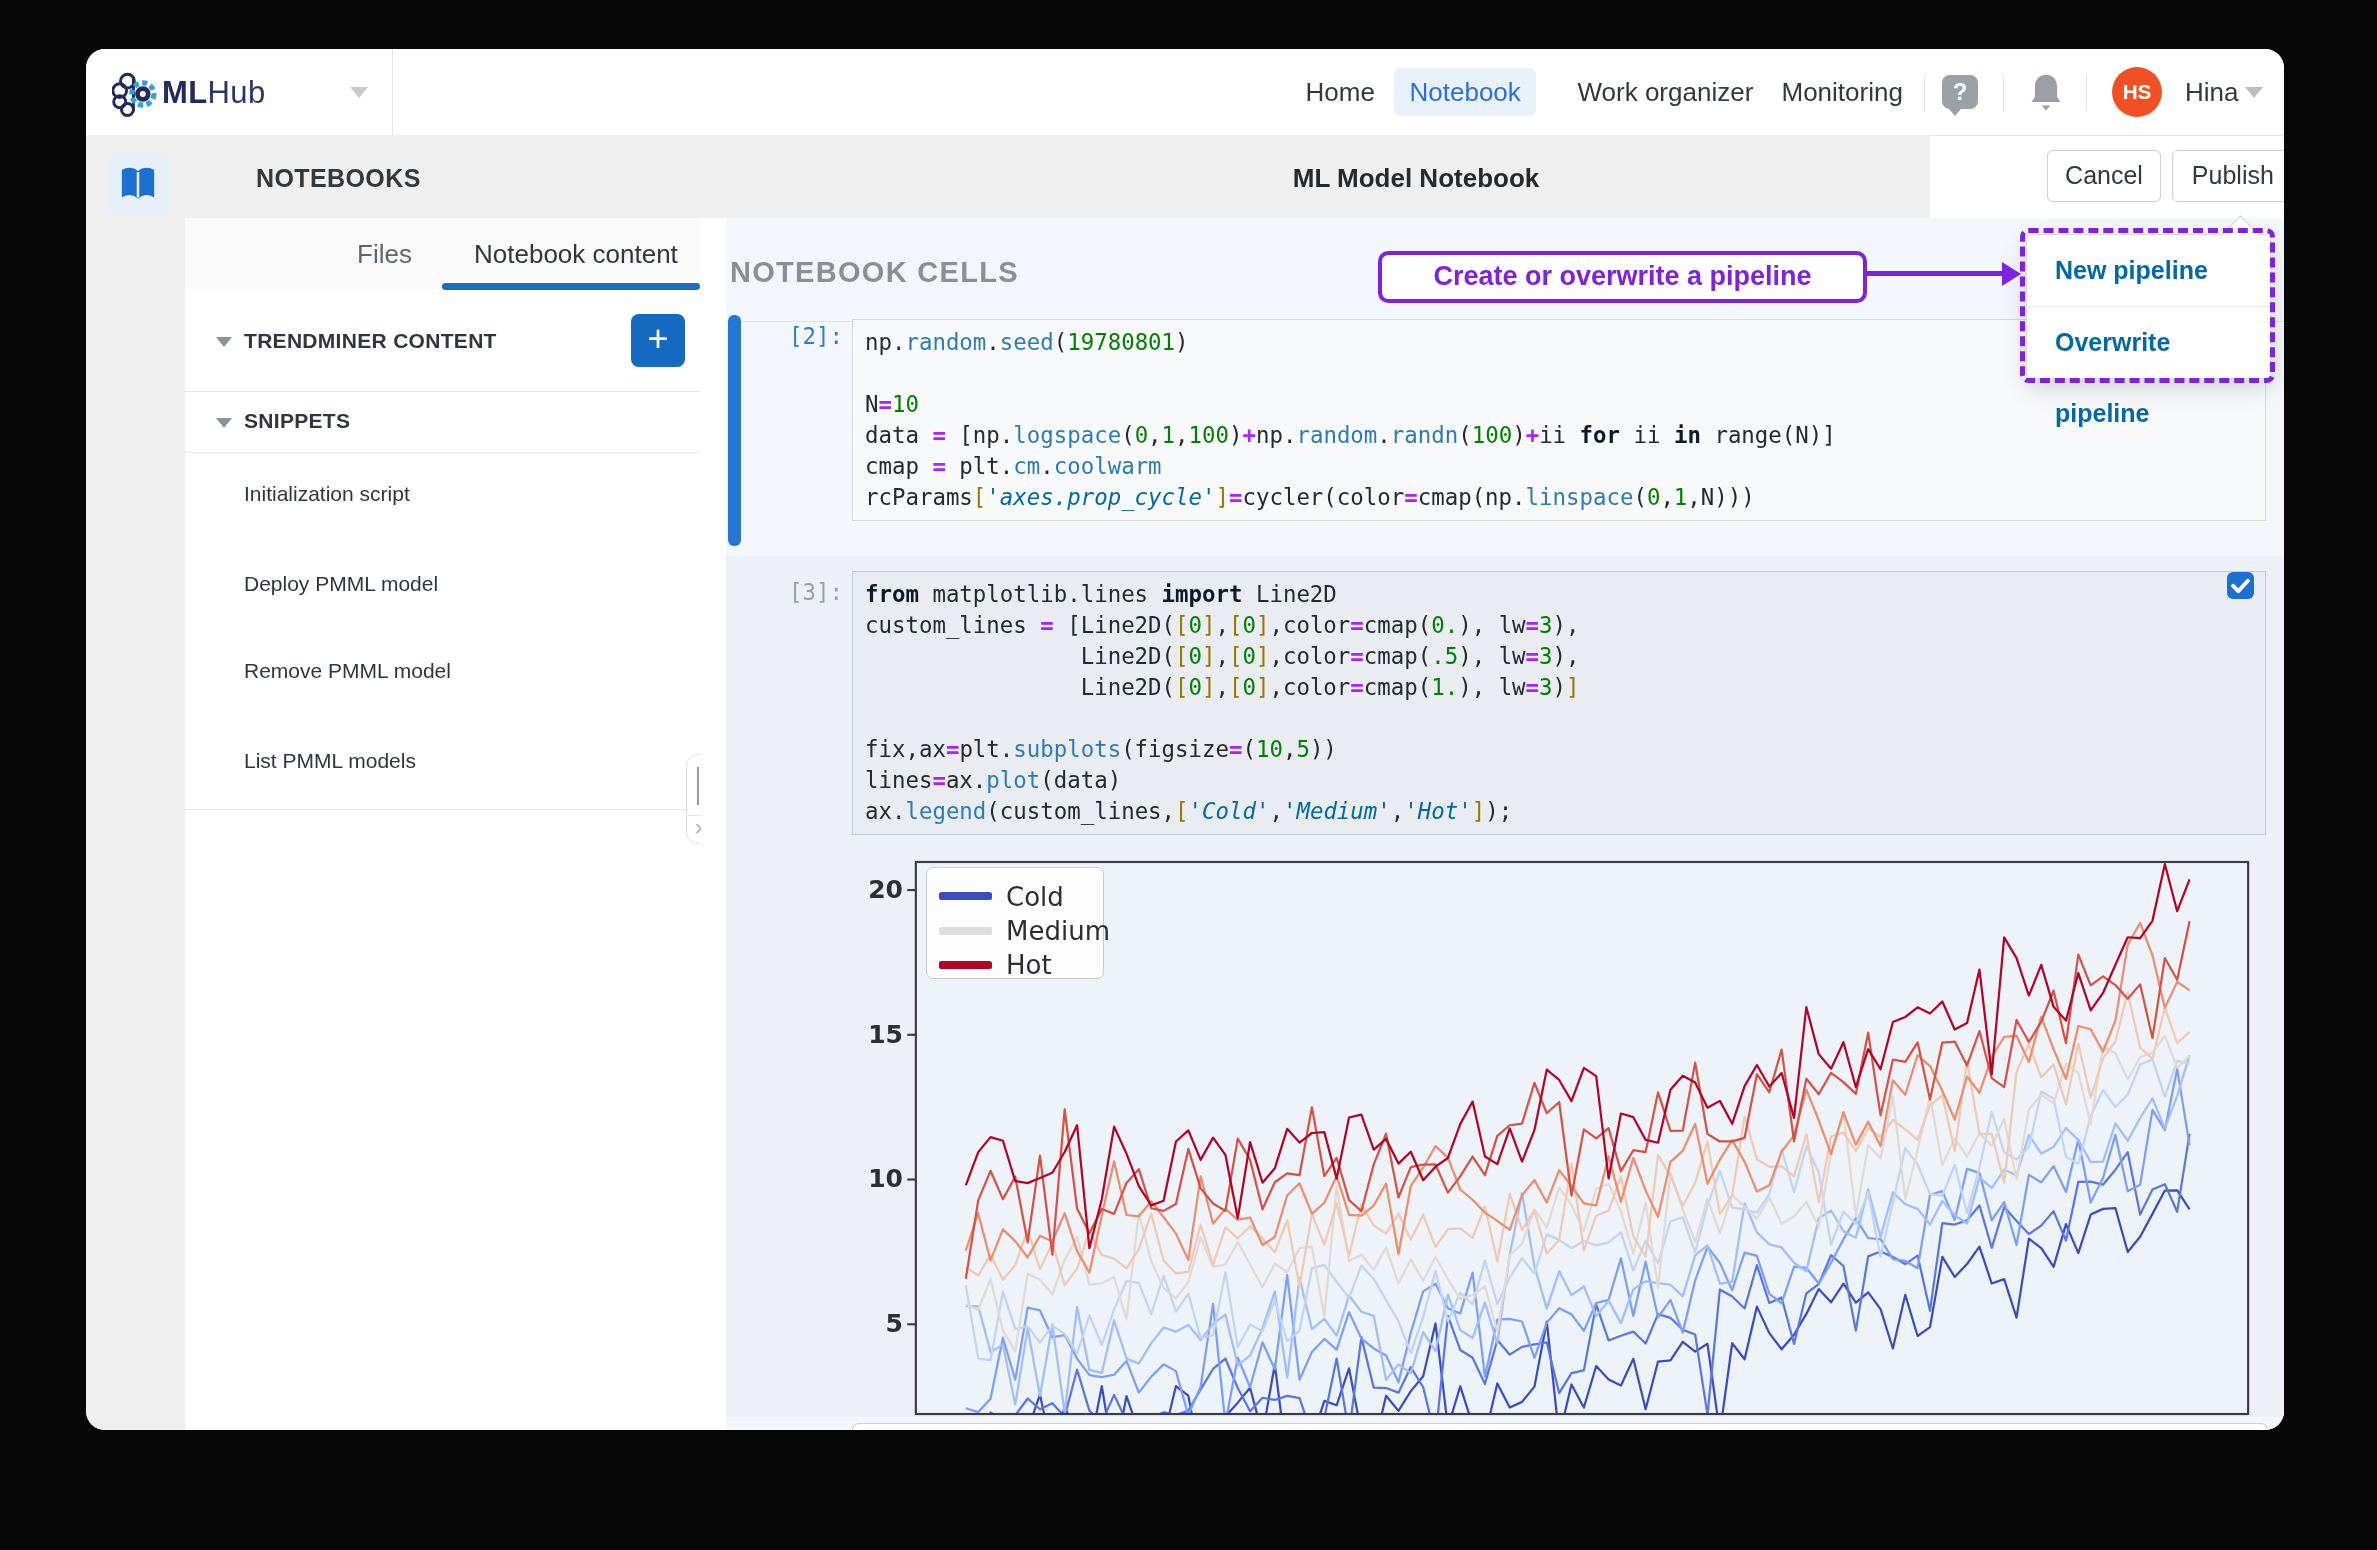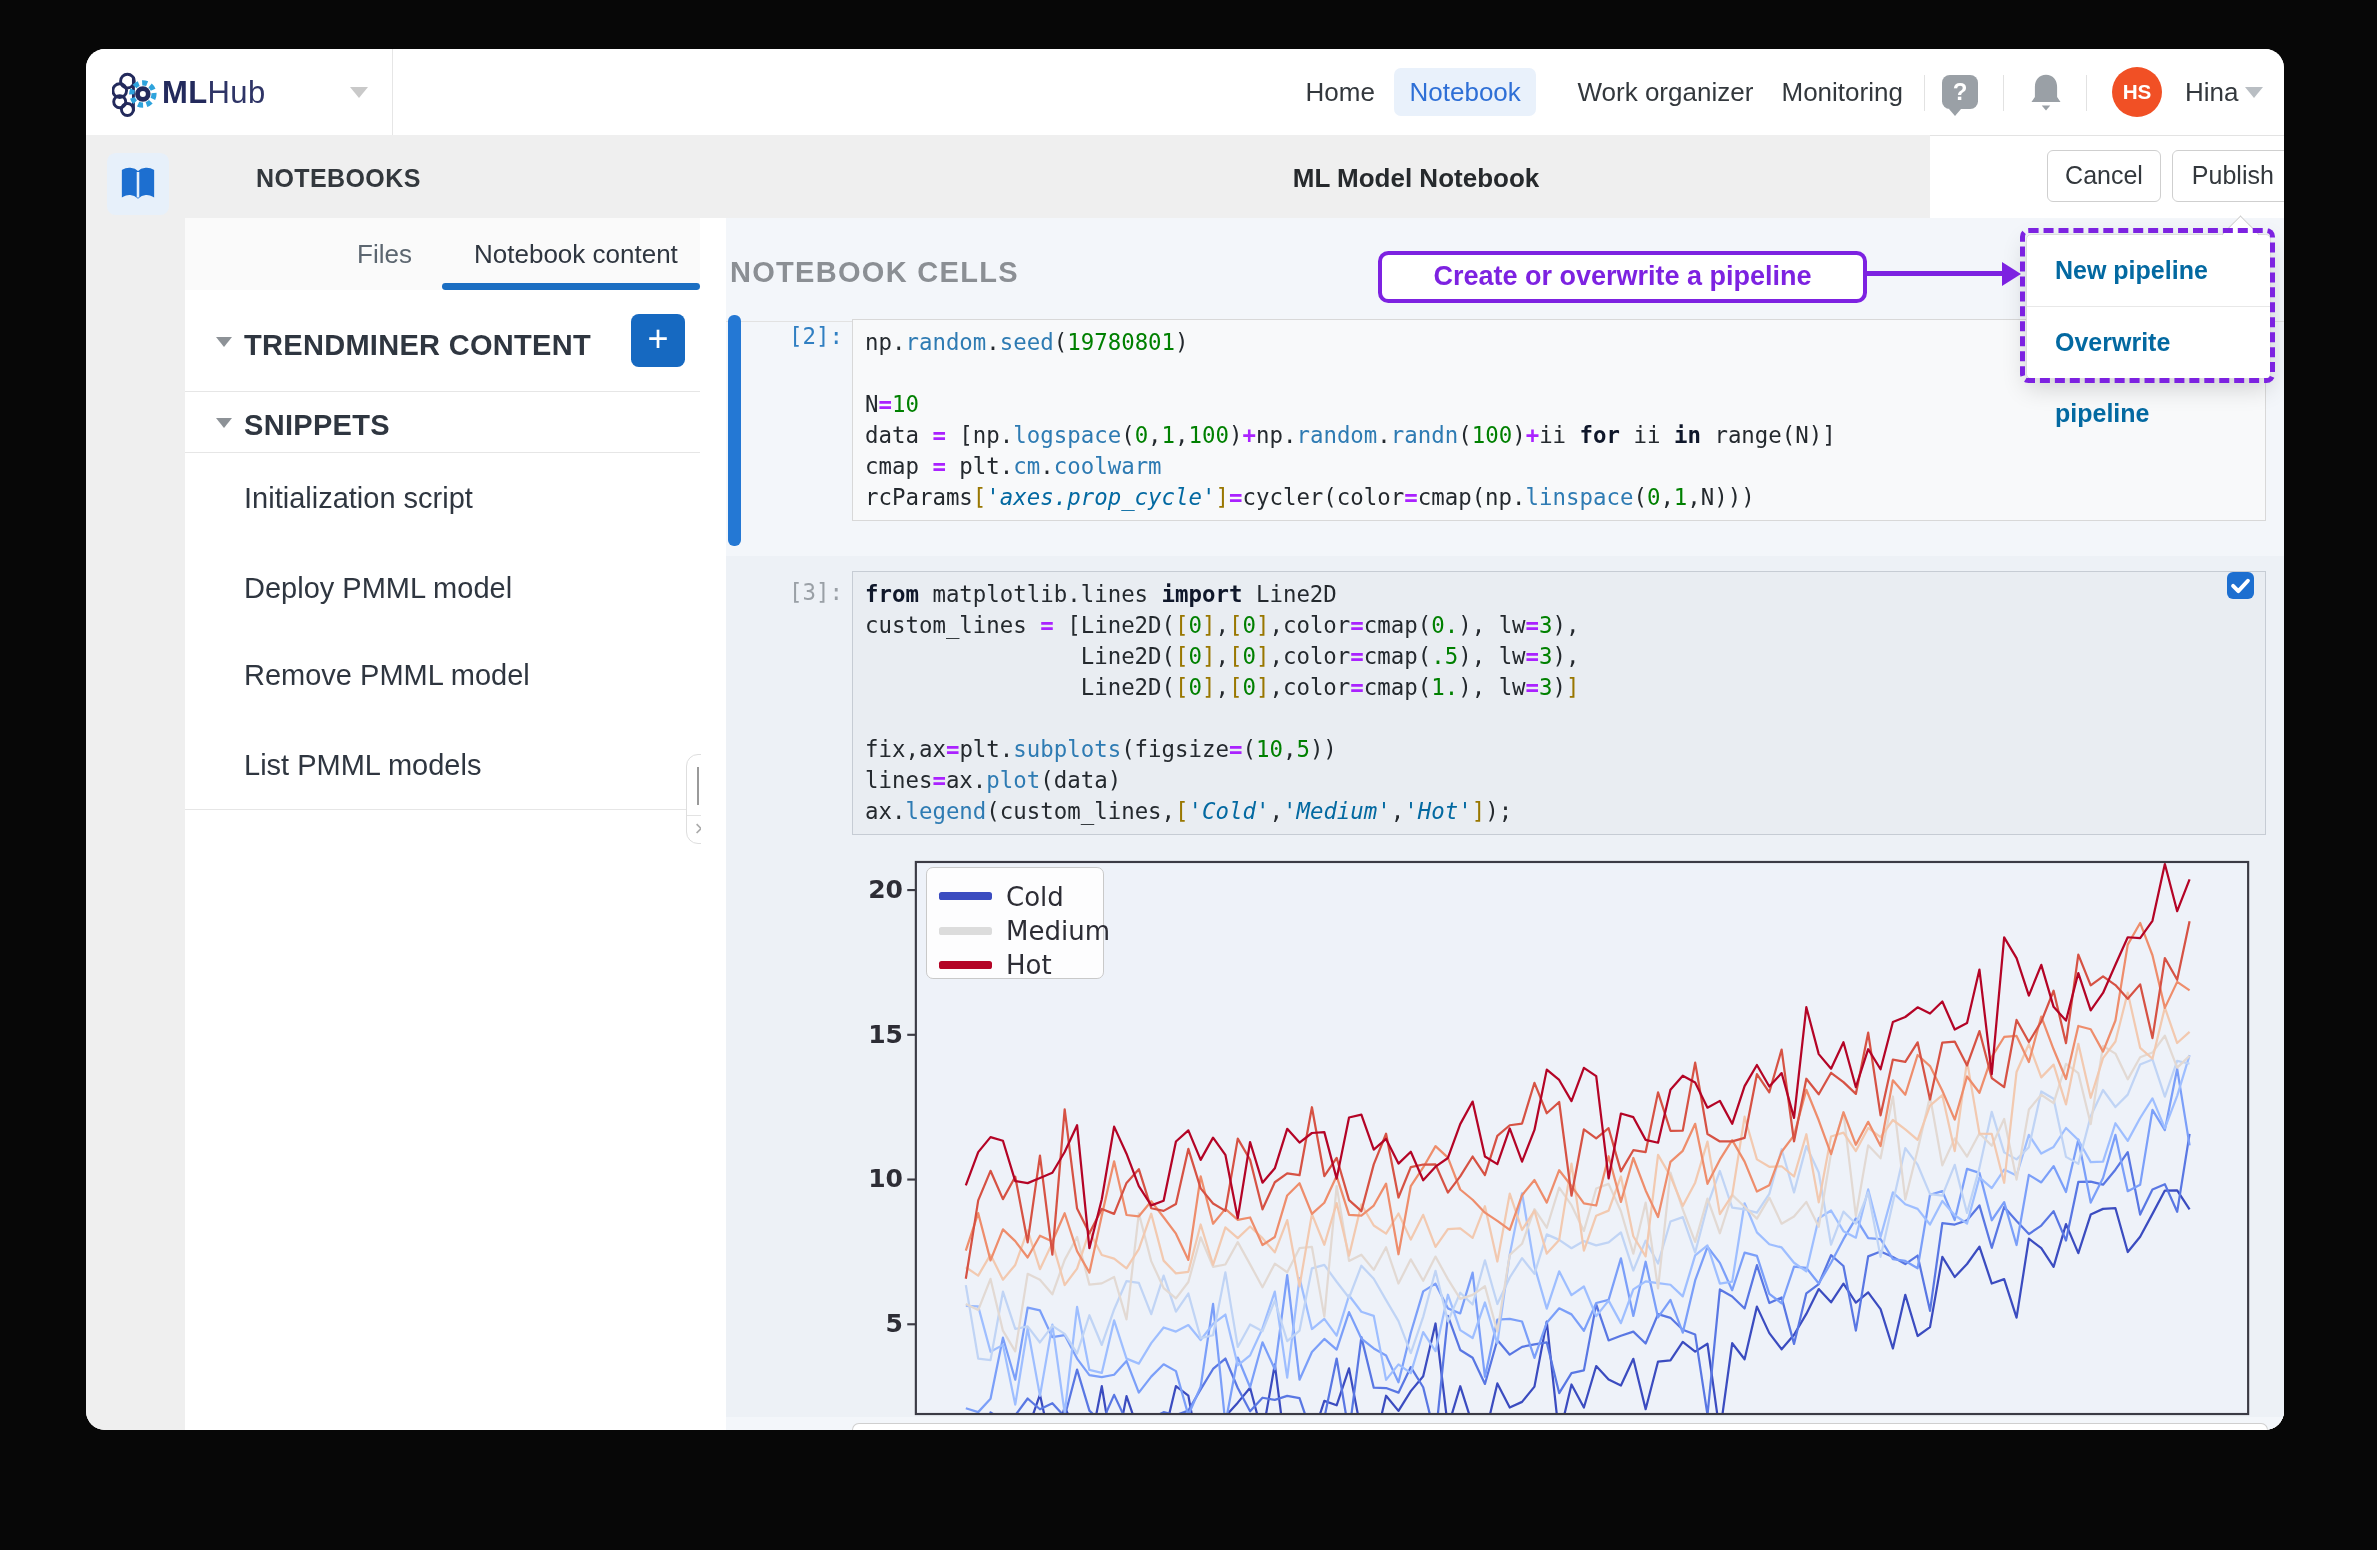--- a/index.html
+++ b/index.html
@@ -34,21 +34,21 @@
     border-top:10.3px solid #1f6fd0;margin-left:10.3px;vertical-align:middle;}
   
   .rail{position:absolute;left:0;top:169px;width:99px;height:1212px;background:#efefef;}
   .rail-top{position:absolute;left:0;top:86px;width:99px;height:83px;background:#efefef;}
   .book-btn{position:absolute;left:20.7px;top:104px;width:62px;height:62px;background:#e7f0fa;border-radius:8.6px;cursor:pointer;}
   .sidebar{position:absolute;left:99px;top:169px;width:516px;height:1212px;background:#fff;border-right:0.9px solid #e0e0e0;}
   .tabs{position:absolute;left:0;top:0;width:515px;height:72px;background:#fafafa;border-bottom:0.9px solid #e2e2e2;}
   .tab{position:absolute;top:0;height:72px;line-height:72px;font-size:26px;cursor:pointer;}
   .tab-underline{position:absolute;left:257px;top:65px;width:258px;height:6.9px;background:#1b6ec2;border-radius:3.4px;}
   .srow{position:absolute;left:0;width:515px;border-bottom:0.9px solid #e6e6e6;background:#fff;}
-  .srow .lbl{position:absolute;left:59px;font-size:29px;color:#2f3640;}
+  .srow .lbl{position:absolute;left:59px;font-size:21px;color:#2f3640;}
   .srow .hdr{font-weight:bold;letter-spacing:0.3px;}
   .tri-down{position:absolute;left:31px;width:0;height:0;border-left:8.6px solid transparent;border-right:8.6px solid transparent;border-top:10.3px solid #8d9297;}
   .add-btn{position:absolute;left:446px;top:24px;width:54px;height:53px;background:#1669c1;border-radius:7.8px;color:#fff;
     font-size:36px;font-weight:300;text-align:center;line-height:50px;cursor:pointer;}
   .handle{position:absolute;left:600px;top:705px;width:28px;height:88px;background:#fff;border:0.9px solid #dedede;border-radius:12px;}
   .handle .bars{position:absolute;left:0;top:0;width:100%;height:60px;border-bottom:0.9px solid #e3e3e3;}
   .handle .bar{position:absolute;top:12px;width:2.6px;height:38px;background:#9a9a9a;}
   .handle .x{position:absolute;left:0;top:61px;width:100%;height:26px;color:#aaa;font-size:22.4px;text-align:center;line-height:26px;}
   
   .main{position:absolute;left:615px;top:169px;width:1583px;height:1212px;background:#fff;}

